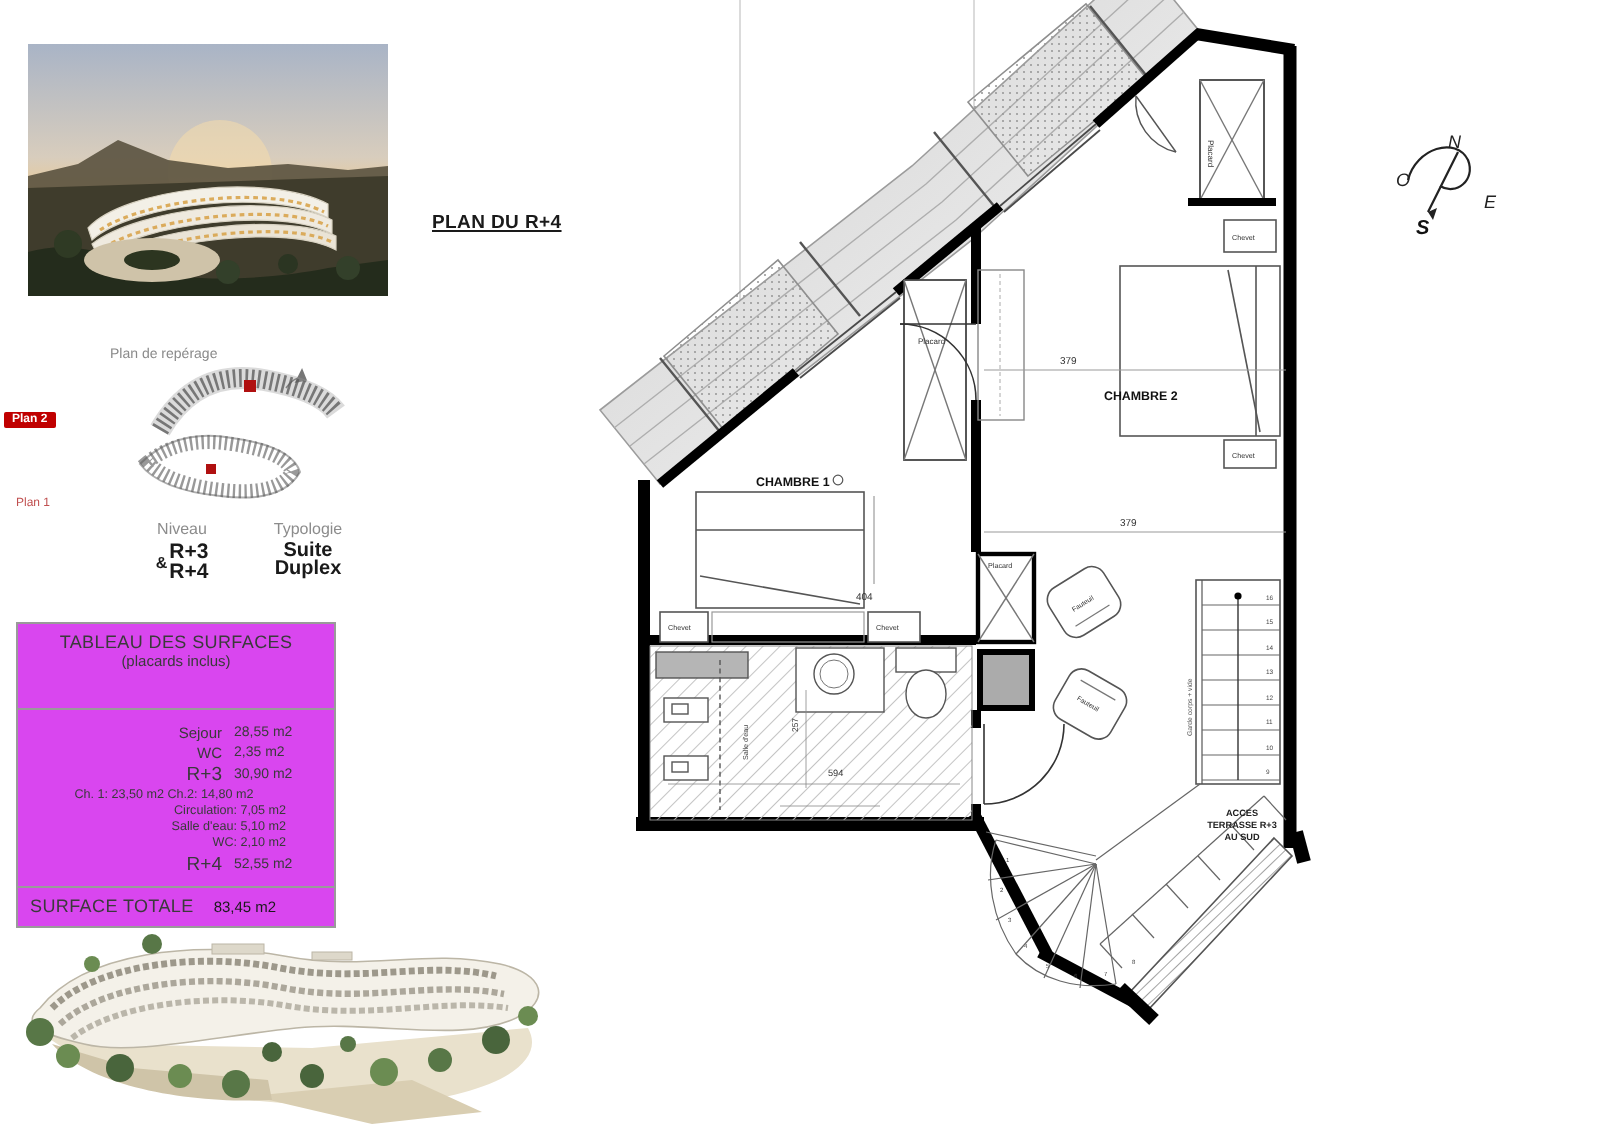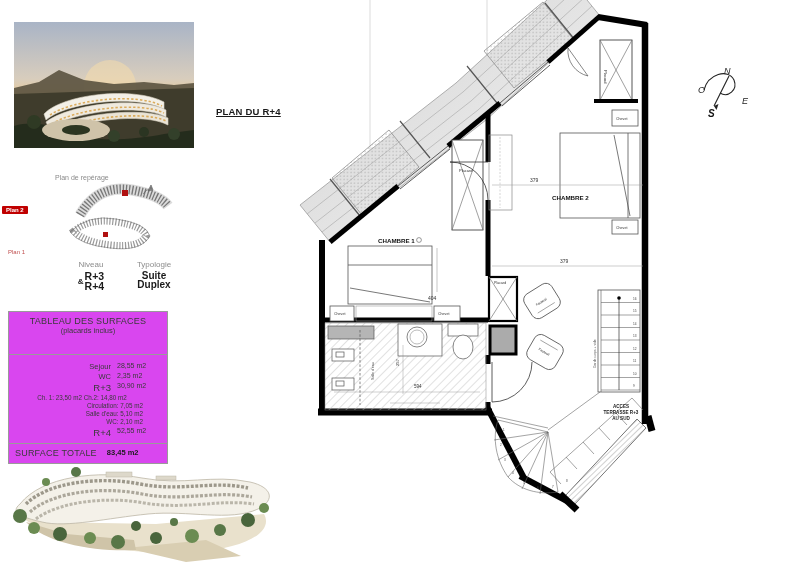--- a/index.html
+++ b/index.html
@@ -25,28 +25,28 @@
   .lvl-wrap{display:flex;align-items:center;}
   .lvl-amp{font-size:8px;font-weight:bold;margin-right:1px;}
   .lvl-stack{font-size:10.5px;font-weight:bold;line-height:10px;}
   .typo-stack{font-size:10px;font-weight:bold;line-height:9px;}
   
   #surfaces{left:8px;top:311px;width:158px;border:1px solid #9a9a9a;background:#d946ef;}
   #surfaces .title{font-size:9px;text-align:center;margin-top:4px;letter-spacing:.2px;color:#3a3a3a;}
   #surfaces .subtitle{font-size:7.5px;text-align:center;color:#3a3a3a;margin-bottom:19px;}
   #surfaces .sep{border-top:1px solid #9a9a9a;margin:0;}
   #surfaces .rows{padding:6px 8px 4px 0;}
-  .srow{display:flex;align-items:flex-start;margin:1px 0;}
+  .srow{display:flex;align-items:center;margin:1px 0;}
   .srow .lab{width:102px;text-align:right;font-size:7.5px;color:#3a3a3a;}
   .srow .val{margin-left:6px;font-size:7px;color:#3a3a3a;}
   .srow.big .lab{font-size:9.5px;}
   .detail{font-size:6.3px;color:#3a3a3a;text-align:right;padding-right:16px;line-height:8px;}
-  .total-row{display:flex;align-items:flex-start;padding:4px 8px 5px 6px;}
+  .total-row{display:flex;align-items:flex-end;padding:4px 8px 5px 6px;}
   .total-row .lab{font-size:9px;color:#3a3a3a;letter-spacing:.2px;}
-  .total-row .val{font-size:7.5px;font-weight:bold;margin-left:10px;}
+  .total-row .val{font-size:7.5px;font-weight:normal;margin-left:10px;}
   
   #render-bottom{left:6px;top:452px;width:280px;height:112px;}
   
   #floorplan{left:298px;top:0;width:372px;height:515px;}
   
   #compass{left:688px;top:46px;width:76px;height:78px;}
   svg text{font-family:"Liberation Sans", sans-serif;}
   .serif{font-family:"DejaVu Serif", serif;}
 </style>
 </head>

